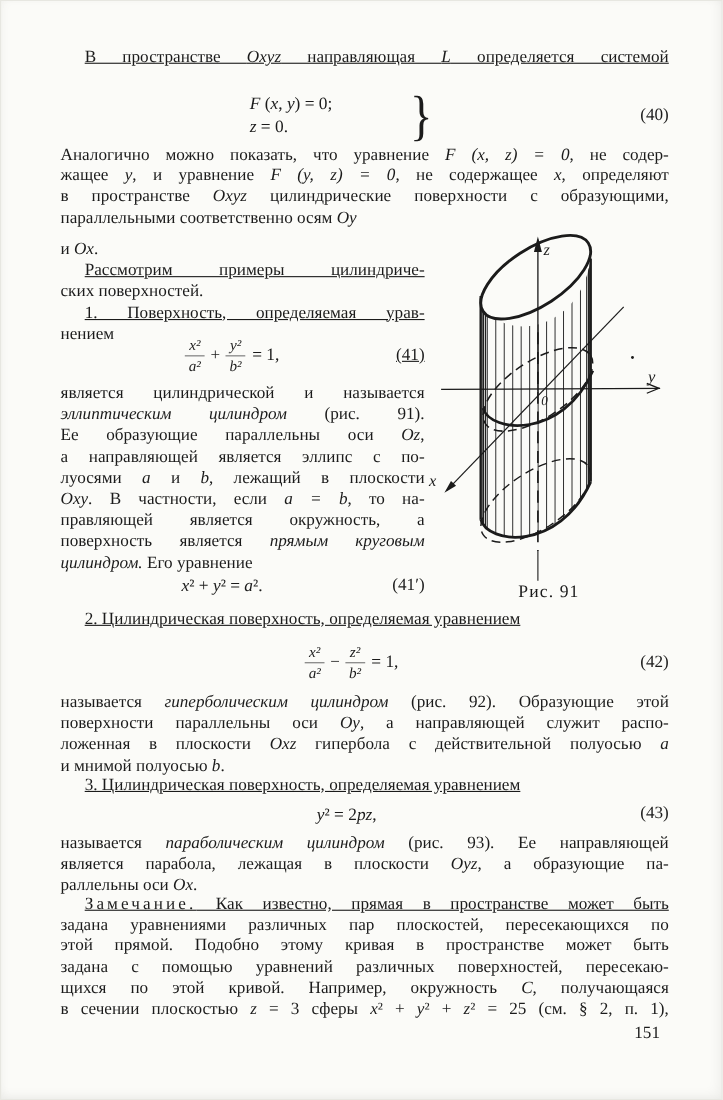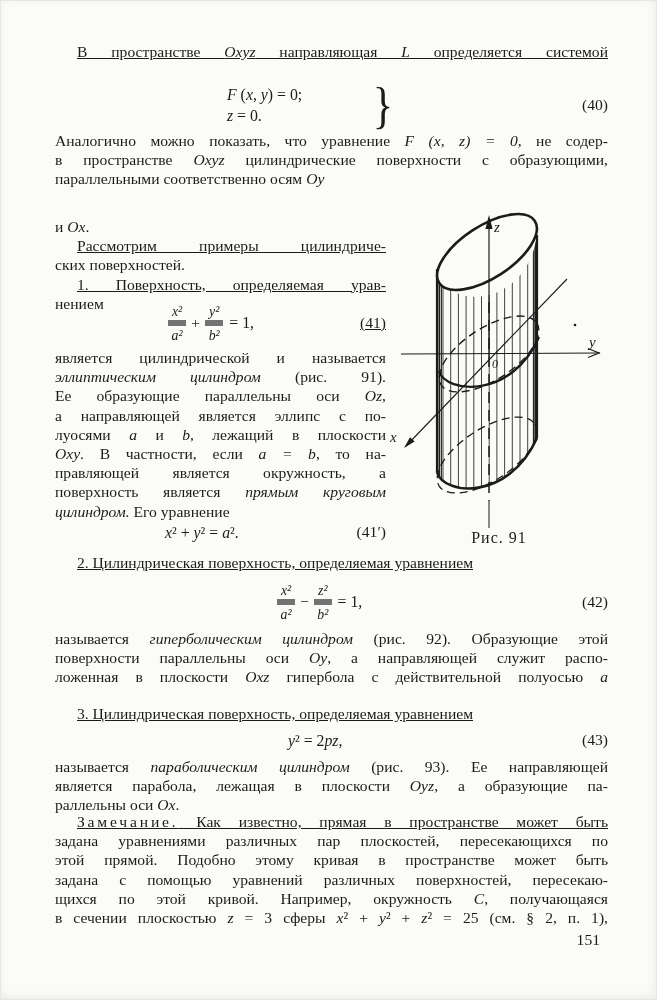--- a/index.html
+++ b/index.html
@@ -17,21 +17,21 @@
   .ln{height:19.2px;line-height:19.2px;white-space:nowrap;}
   .jf{white-space:normal;text-align:justify;text-align-last:justify;}
   .ind{text-indent:22px;text-decoration:underline;}
   .it{font-style:italic;}
   .lsp{letter-spacing:0.18em;}
   
   .eq{position:absolute;}
   .eqbody{position:absolute;top:0;height:100%;display:flex;align-items:center;font-size:16px;}
   .eqlabel{position:absolute;right:0;font-size:15.6px;}
   .frac{display:inline-block;text-align:center;font-style:italic;font-size:13.8px;line-height:15px;}
-  .frac .num{display:block;border-bottom:6px solid #737373;padding:0 4px 1.5px;}
+  .frac .num{display:block;border-bottom:1px solid #737373;padding:0 4px 1.5px;}
   .frac .den{display:block;padding-top:1.5px;}
   .op{margin:0 5px;font-size:15.5px;}
   .rhs{margin-left:6px;font-size:15.8px;}
   .eqline{height:21px;line-height:21px;font-size:15.8px;}
   .brace{
     position:absolute;font-size:50px;line-height:46px;font-weight:400;
     transform:scaleX(0.85);color:#1b1b1b;
   }
   .pagenum{position:absolute;font-size:15.6px;}
   svg text{font-family:"Liberation Serif","DejaVu Serif",serif;fill:#1b1b1b;}
@@ -49,20 +49,21 @@
   <div style="position:absolute;left:172px;top:1px;">
       <div class="eqline"><span class="it">F </span><span>(</span><span class="it">x</span><span>, </span><span class="it">y</span><span>) = 0;</span></div>
       <div class="eqline"><span class="it">z</span><span> = 0.</span></div>
     </div>
   <div class="brace" style="left:316px;top:-1px;">}</div>
   <div class="eqlabel" style="top:13px;">(40)</div>
 </div>
 
 <div class="tb" id="p2" style="left:55px;top:131px;width:553px;">
     <div class="ln jf"><span>Аналогично можно показать, что уравнение </span><span class="it">F (x, z) = 0</span><span>, не содер-</span></div>
+    <div class="ln jf"><span>жащее </span><span class="it">y</span><span>, и уравнение </span><span class="it">F (y, z) = 0</span><span>, не содержащее </span><span class="it">x</span><span>, определяют</span></div>
     <div class="ln jf"><span>в пространстве </span><span class="it">Oxyz</span><span> цилиндрические поверхности с образующими,</span></div>
     <div class="ln"><span>параллельными соответственно осям </span><span class="it">Oy</span></div>
   </div>
 
 <div class="tb" id="col1" style="left:55px;top:217px;width:331px;">
     <div class="ln"><span>и </span><span class="it">Ox</span><span>.</span></div>
     <div class="ln jf ind"><span>Рассмотрим примеры цилиндриче-</span></div>
     <div class="ln"><span>ских поверхностей.</span></div>
     <div class="ln jf ind"><span>1. Поверхность, определяемая урав-</span></div>
     <div class="ln"><span>нением</span></div>
@@ -181,20 +182,21 @@
       </span>
     <span class="rhs">= 1,</span>
   </div>
   <div class="eqlabel" style="top:12px;">(42)</div>
 </div>
 
 <div class="tb" id="s2b" style="left:55px;top:629px;width:553px;">
     <div class="ln jf"><span>называется </span><span class="it">гиперболическим цилиндром</span><span> (рис. 92). Образующие этой</span></div>
     <div class="ln jf"><span>поверхности параллельны оси </span><span class="it">Oy</span><span>, а направляющей служит распо-</span></div>
     <div class="ln jf"><span>ложенная в плоскости </span><span class="it">Oxz</span><span> гипербола с действительной полуосью </span><span class="it">a</span></div>
+    <div class="ln"><span>и мнимой полуосью </span><span class="it">b</span><span>.</span></div>
   </div>
 
 <div class="tb" id="s3a" style="left:55px;top:704px;width:553px;">
     <div class="ln ind"><span>3. Цилиндрическая поверхность, определяемая уравнением</span></div>
   </div>
 
 <div class="eq" id="eq43" style="left:55px;top:730px;width:553px;height:22px;">
   <div style="position:absolute;left:233px;top:0;">
       <div class="eqline"><span class="it">y</span><span>² = 2</span><span class="it">pz</span><span>,</span></div>
     </div>

